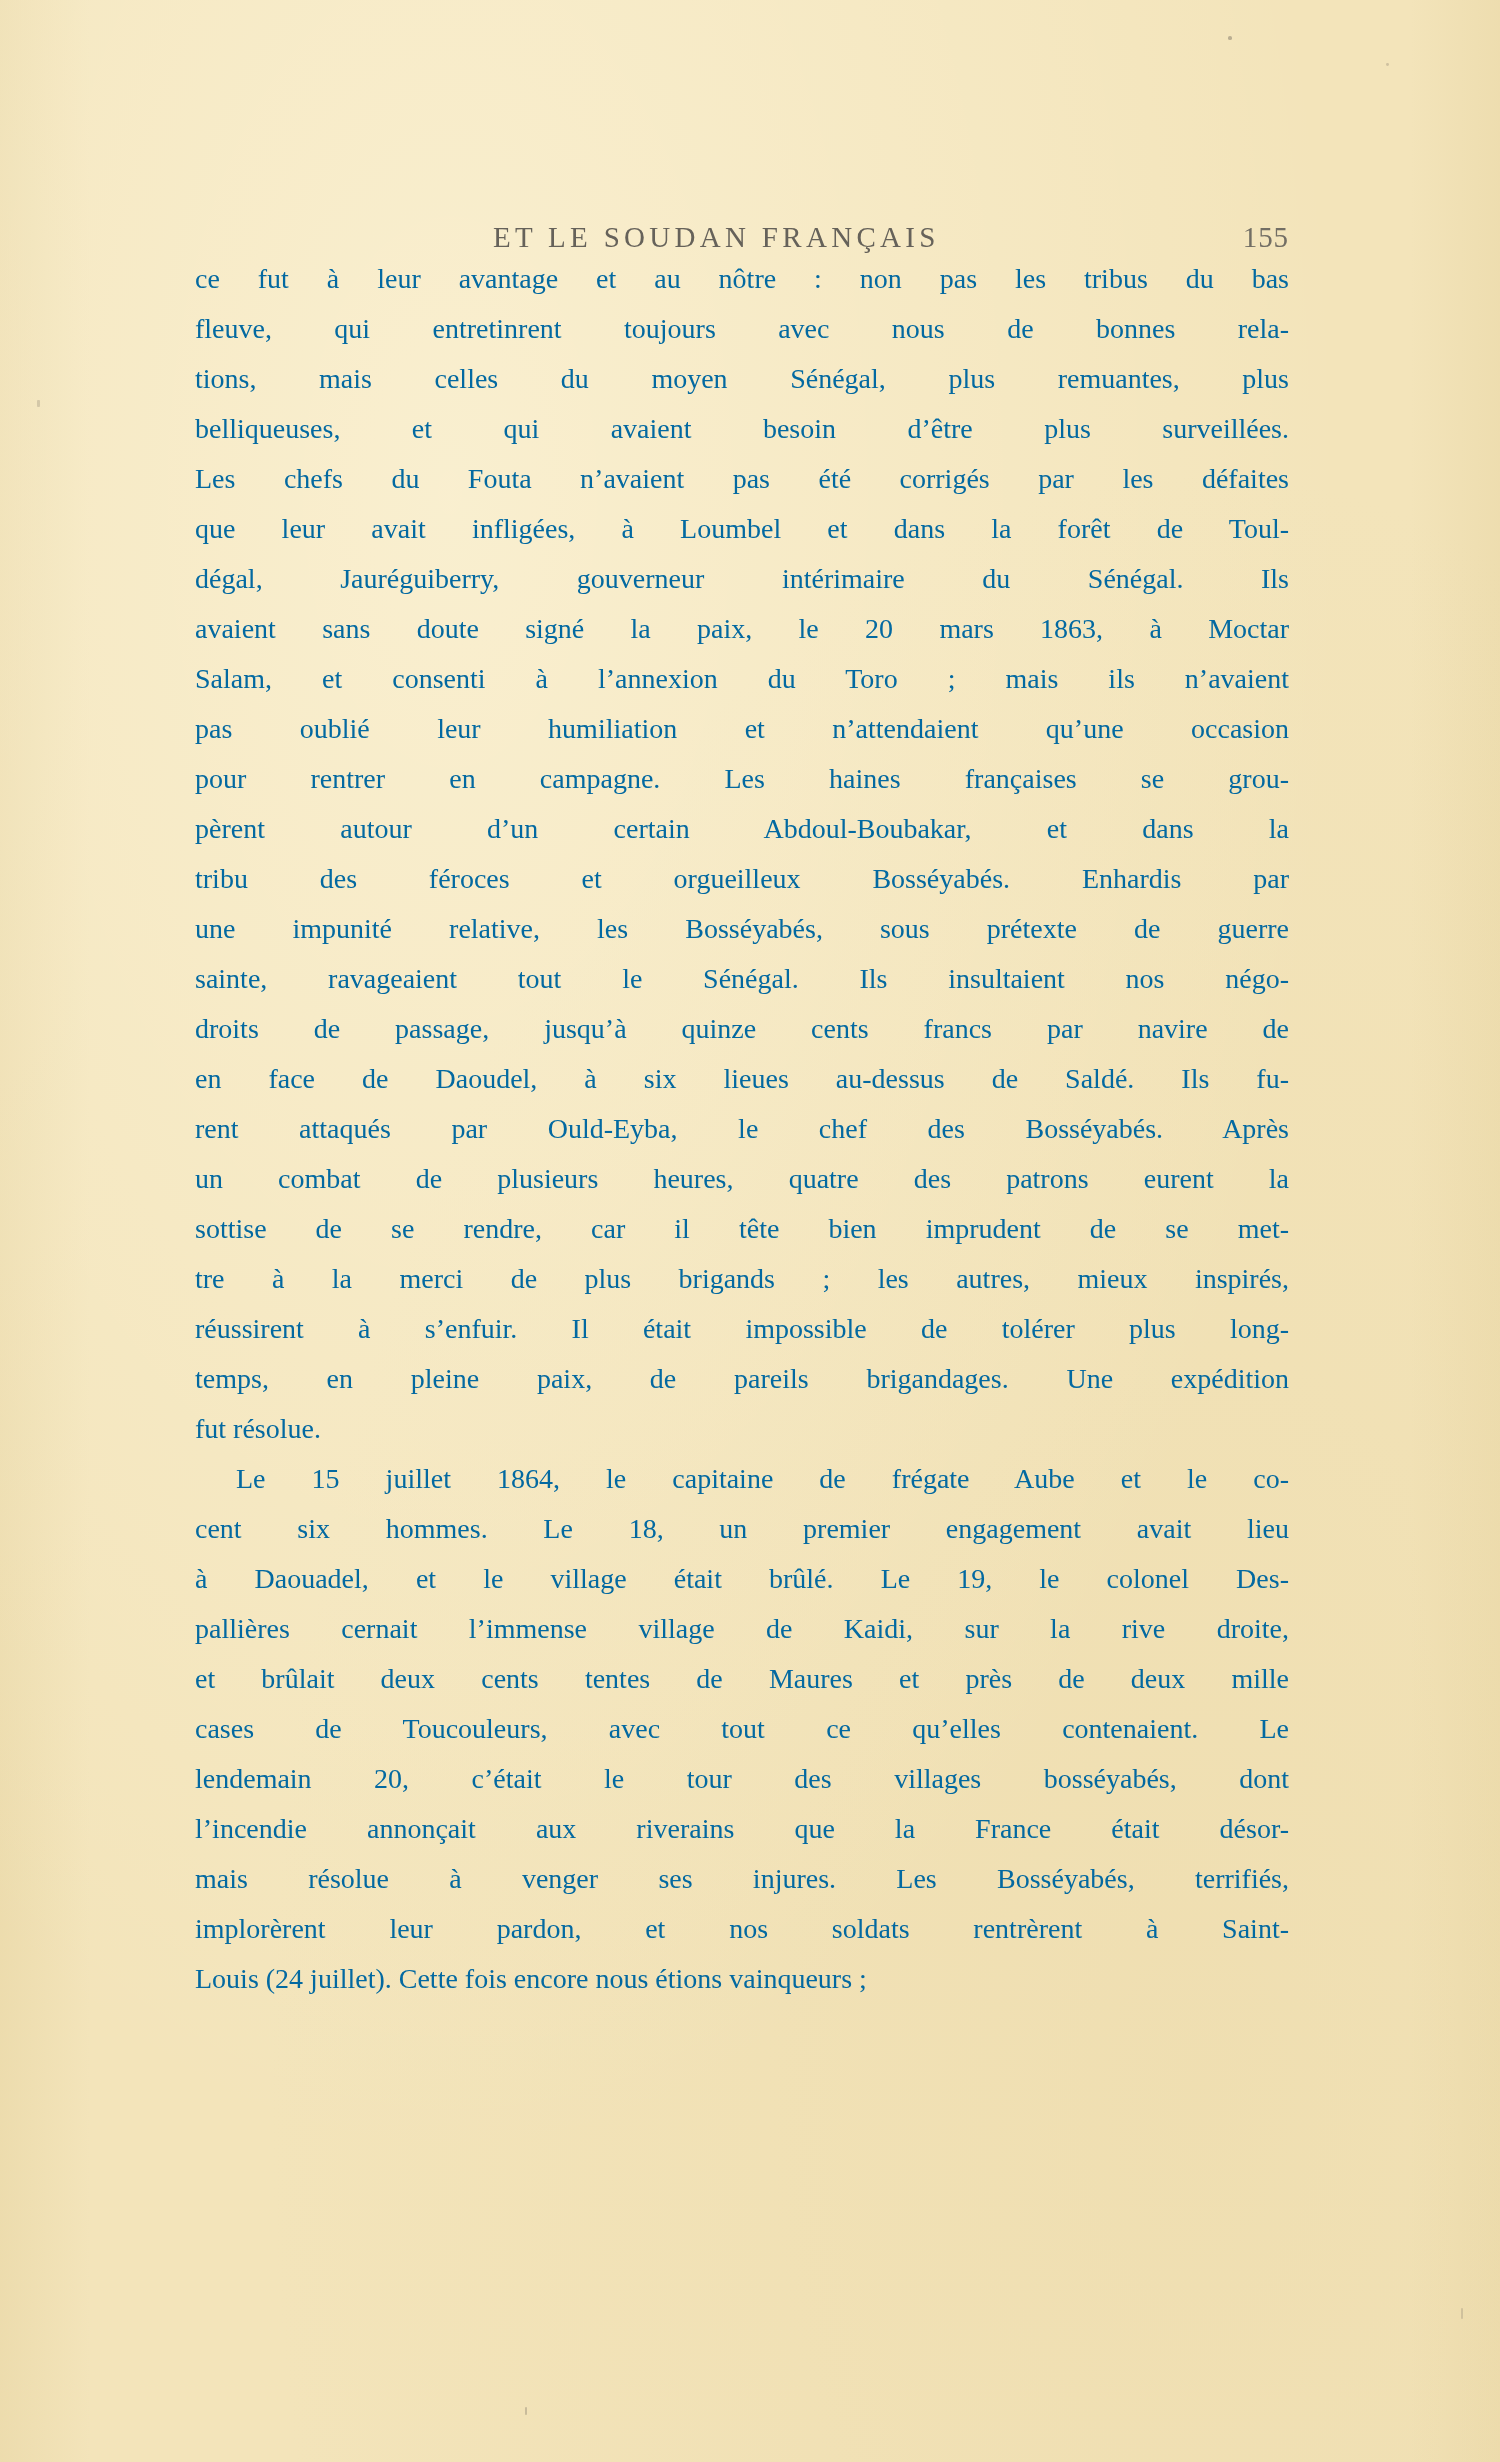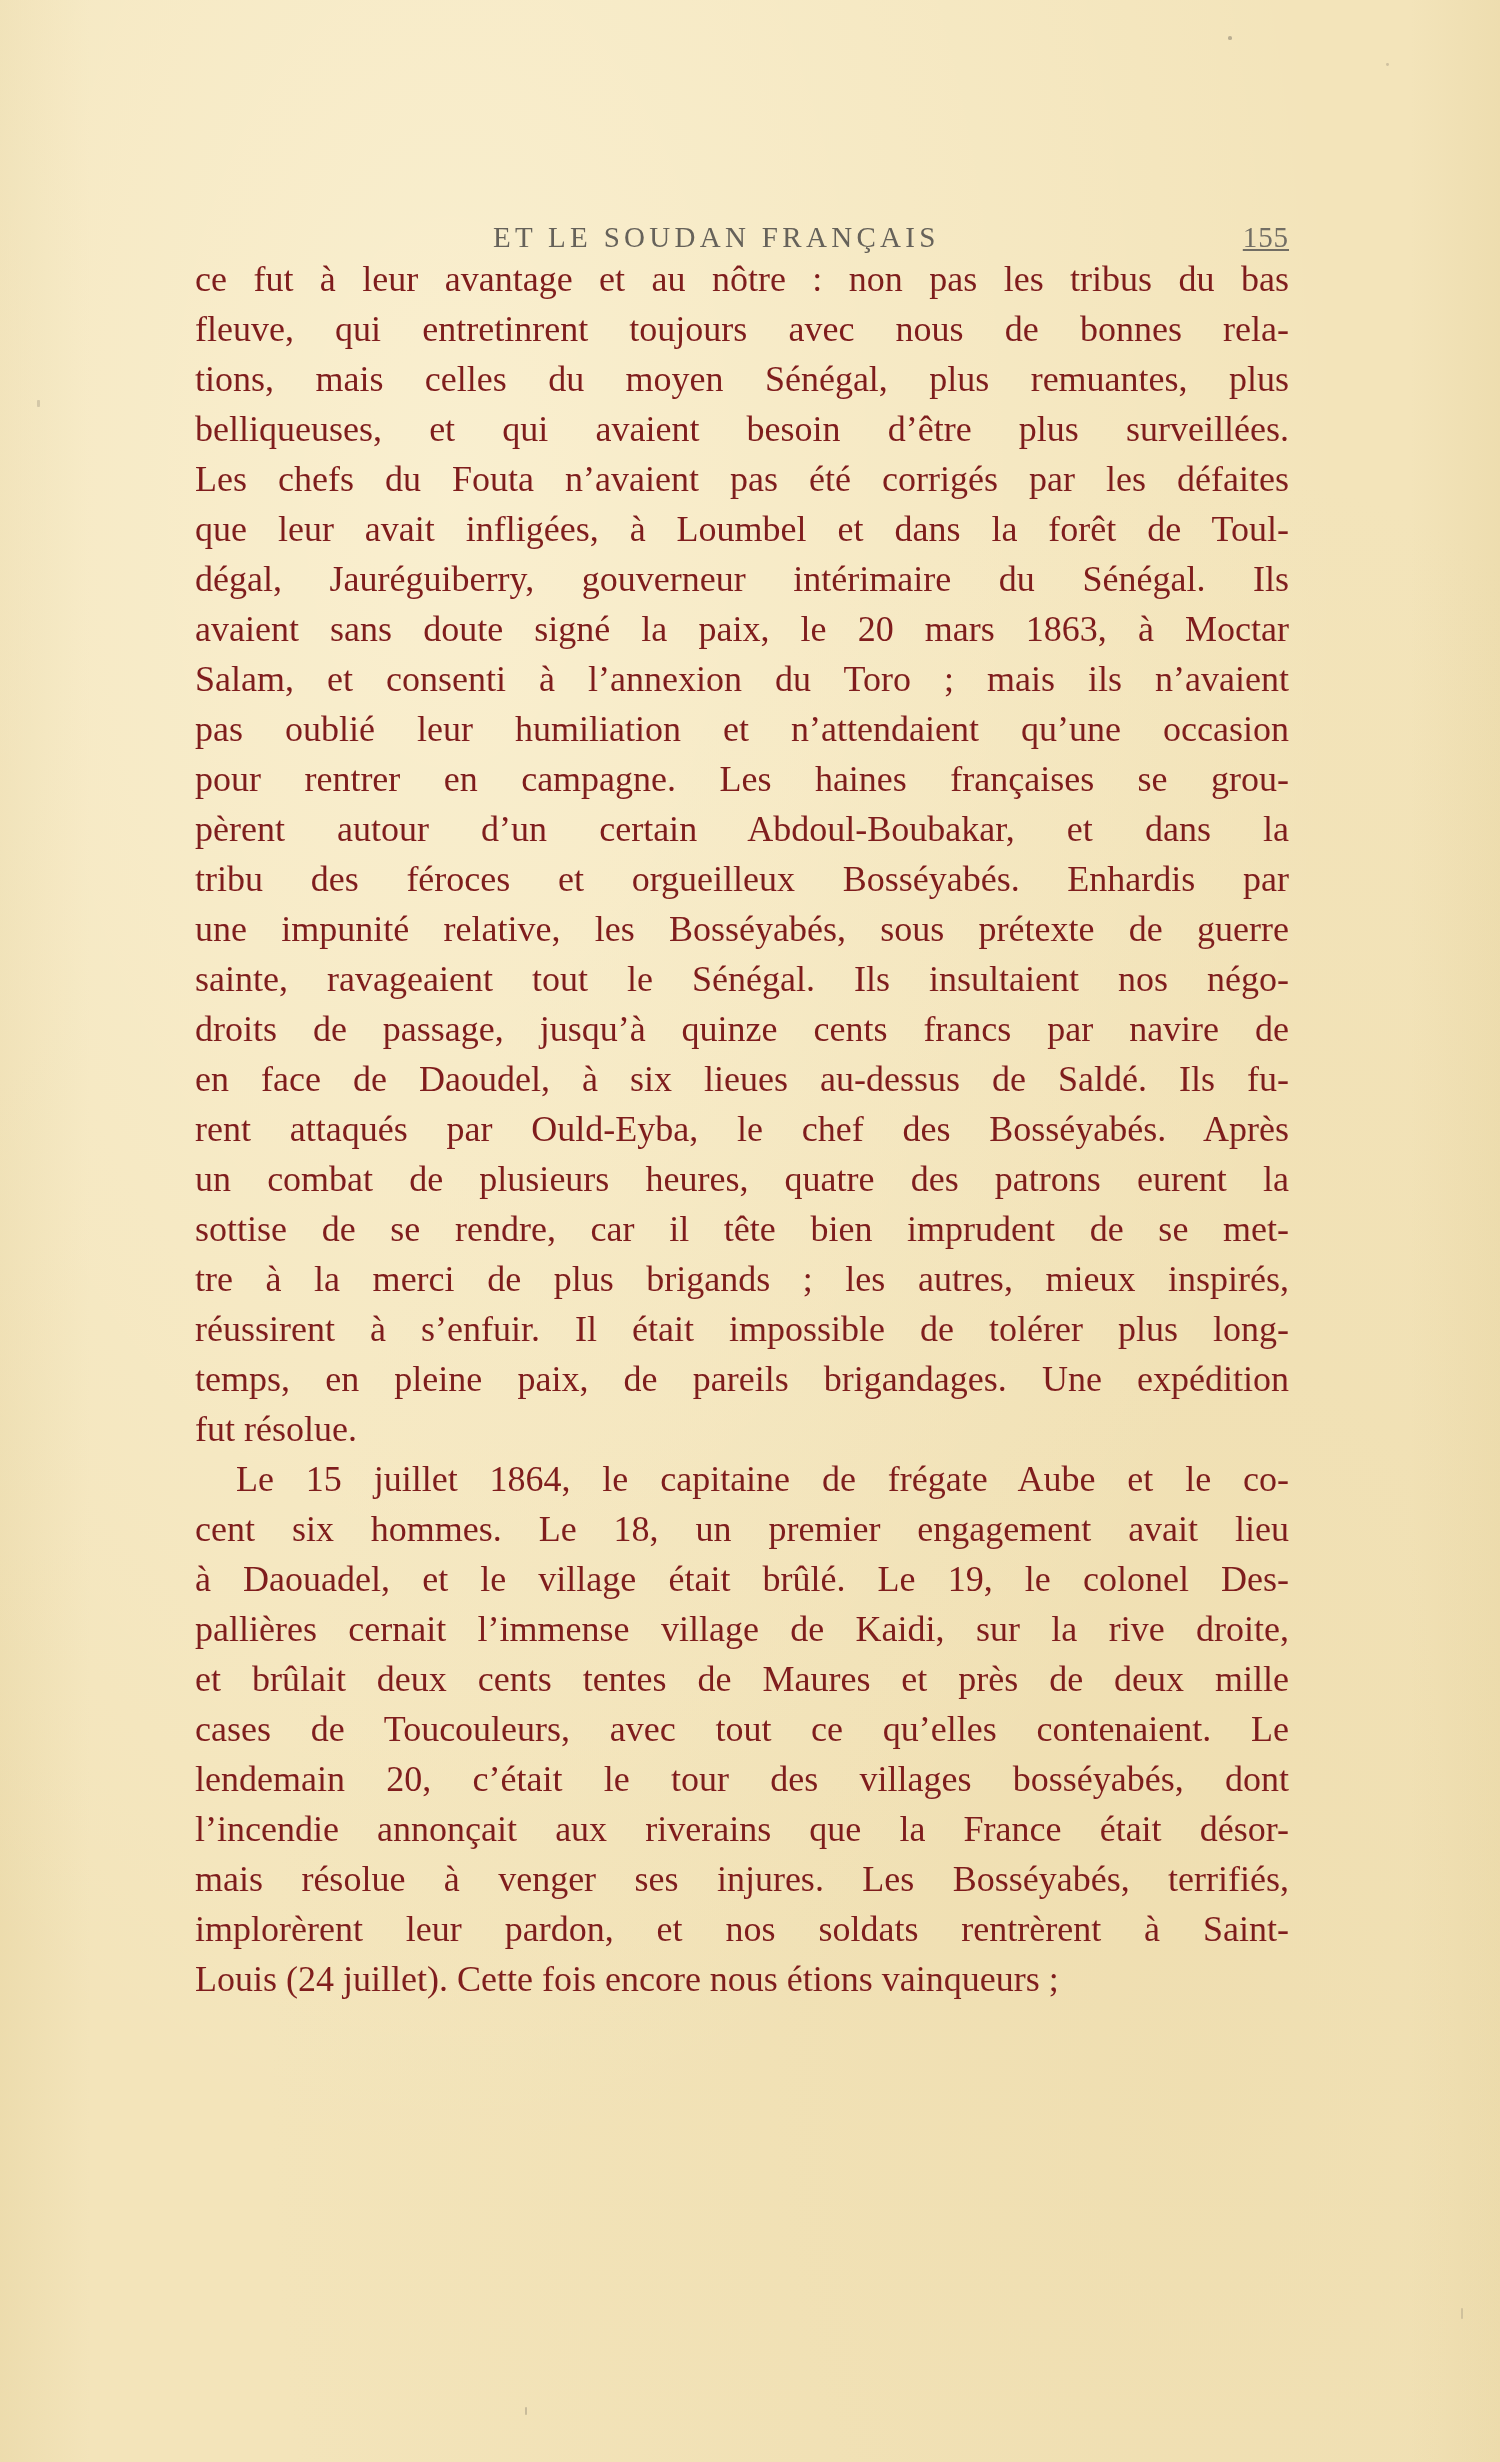--- a/index.html
+++ b/index.html
@@ -42,38 +42,37 @@
   }
   .page-number {
     position: absolute;
     right: 0;
     top: 0;
     font-family: "Liberation Serif", "DejaVu Serif", serif;
     font-size: 29px;
     line-height: 34px;
     letter-spacing: 0.9px;
     color: #726e64;
-    text-decoration: underline;
   }
   .body-text {
     position: absolute;
     left: 195px;
     top: 254px;
     width: 1094px;
   }
   .line {
     display: block;
     height: 50px;
     line-height: 50px;
     font-family: "Liberation Serif", "DejaVu Serif", serif;
-    font-size: 36px;
+    font-size: 28px;
     white-space: nowrap;
     text-align: justify;
     text-align-last: justify;
-    color: #7f1d1d;
+    color: #0369a1;
   }
   .line.last {
     text-align-last: left;
   }
   .line.indent {
     padding-left: 41px;
   }
   .speck {
     position: absolute;
     border-radius: 50%;

